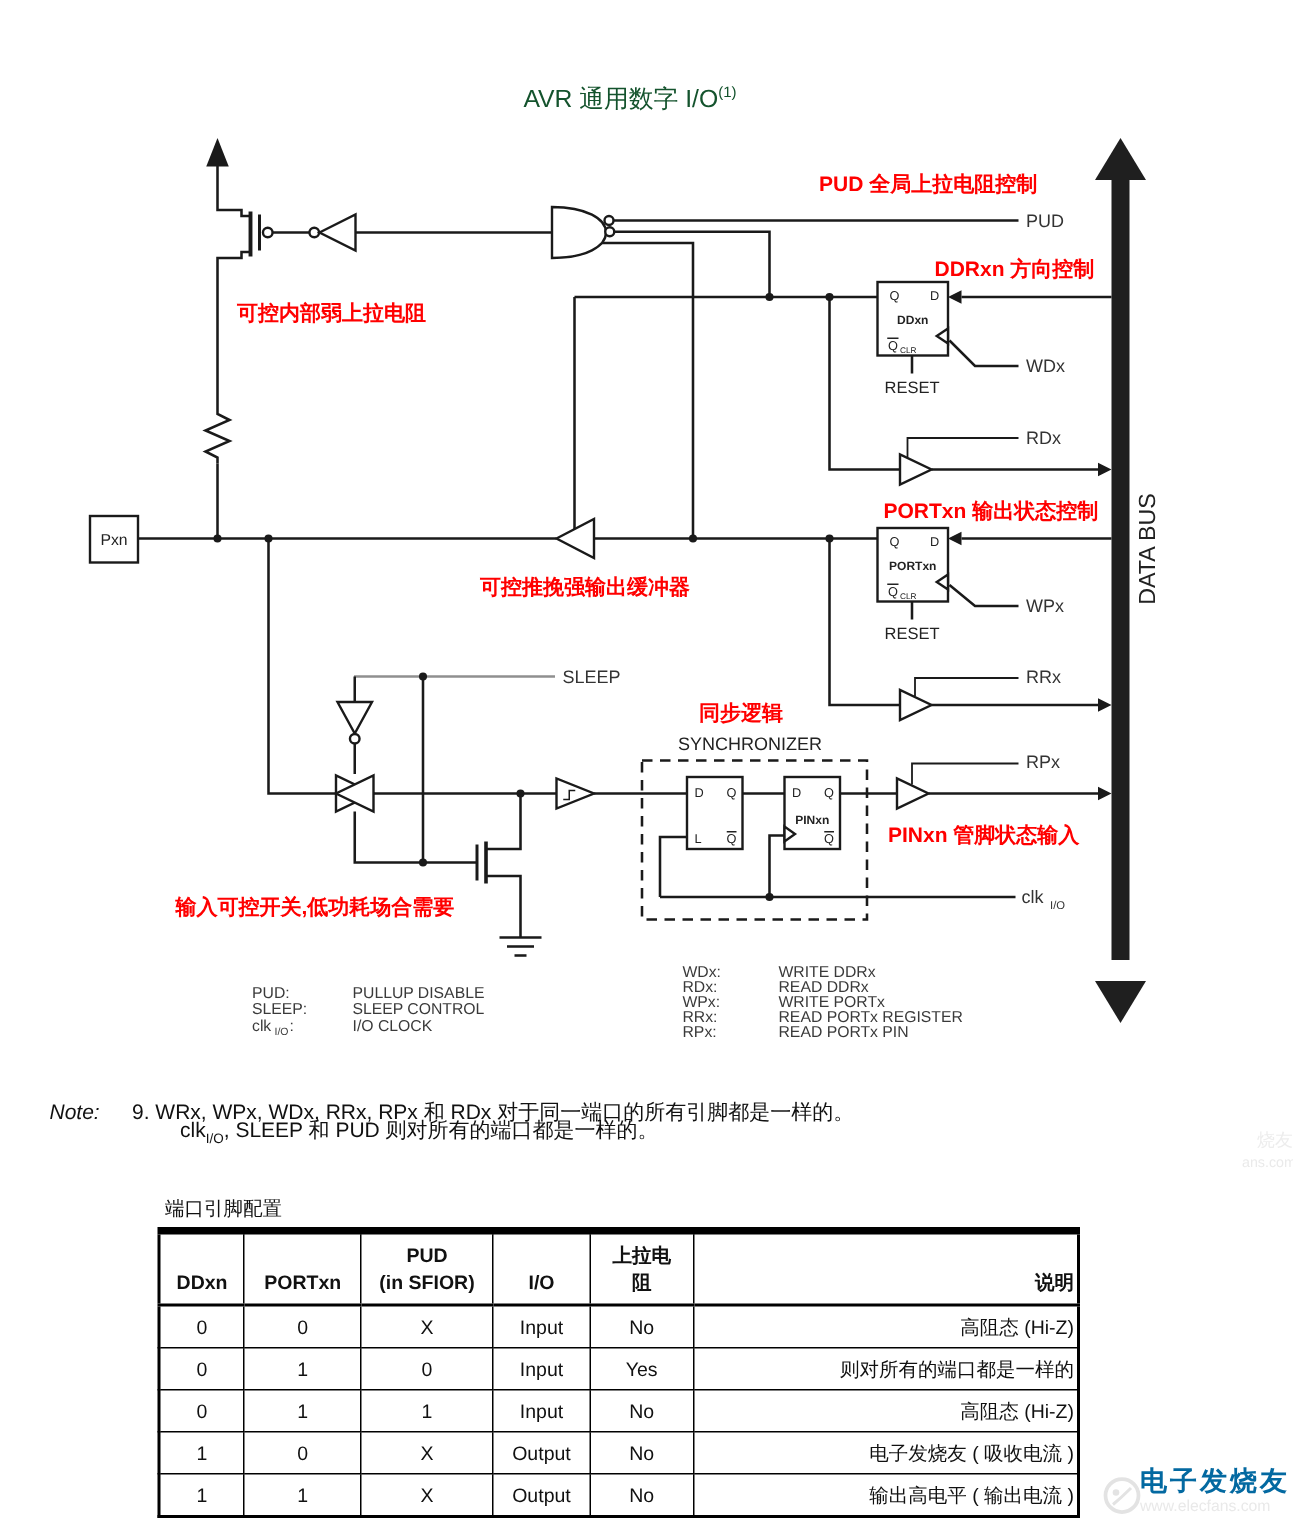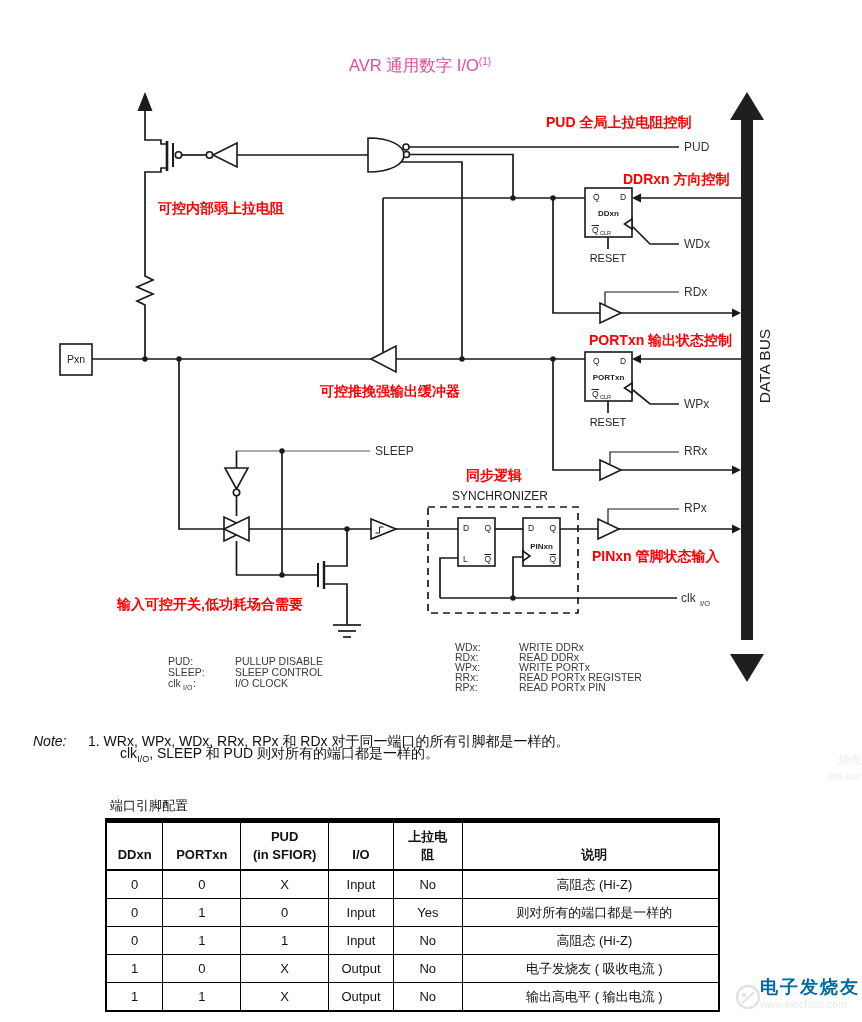--- a/index.html
+++ b/index.html
@@ -1,19 +1,19 @@
 <!DOCTYPE html>
 <html><head>
 <meta charset="utf-8">
 <style>
   html,body{margin:0;padding:0;background:#fff;}
   #stage{position:relative;width:862px;height:1022px;background:#ffffff;overflow:hidden;
          font-family:"Liberation Sans","DejaVu Sans",sans-serif;}
   #page-title{position:absolute;left:0;top:55px;width:840px;text-align:center;
-              font-size:16.5px;color:#ec4899;}
+              font-size:16.5px;color:#14532d;}
   #page-title sup{font-size:10px;}
   svg text{font-family:"Liberation Sans","DejaVu Sans",sans-serif;fill:#222;}
   .wire{stroke:#1a1a1a;stroke-width:1.7;fill:none;}
   .wire-thin{stroke:#1a1a1a;stroke-width:1.2;fill:none;}
   .gray-wire{stroke:#8f8f8f;stroke-width:1.7;fill:none;}
   .comp{fill:#ffffff;stroke:#1a1a1a;stroke-width:1.6;}
   .dot{fill:#1a1a1a;}
   .solid{fill:#1a1a1a;stroke:none;}
   .bus{fill:#1f1f1f;}
   .red-label{fill:#ff0000;font-weight:bold;font-size:14px;}
@@ -29,21 +29,21 @@
   #note .nlabel{position:absolute;left:33px;top:0;font-style:italic;}
   #note .nline1{position:absolute;left:88px;top:0;width:720px;}
   #note .nline2{position:absolute;left:120px;top:12px;width:700px;}
   #note sub{font-size:9px;}
   #tbl-title{position:absolute;left:110px;top:797px;font-size:13px;color:#111;}
   #cfg-table{position:absolute;left:105px;top:818px;width:615px;border-collapse:collapse;
              border:2px solid #000;border-top:5px solid #000;font-size:13px;color:#111;}
   #cfg-table th{border:1.2px solid #000;border-bottom:2.5px solid #000;font-weight:bold;
                 vertical-align:bottom;padding:5px 2px 6px 2px;white-space:pre-line;line-height:1.35;}
   #cfg-table td{border:1.2px solid #000;height:27px;text-align:center;padding:0 2px;}
-  #cfg-table th.desc,#cfg-table td.desc{text-align:center;padding-left:10px;}
+  #cfg-table th.desc,#cfg-table td.desc{text-align:right;padding-left:10px;}
   .wm{position:absolute;color:#e6e6e6;}
   #wm-name{left:760px;top:975px;font-size:18px;font-weight:bold;letter-spacing:2px;color:#0369a1;}
   #wm-url{left:760px;top:998px;font-size:10.5px;color:#e9e9e9;}
   #wm-frag1{left:838px;top:752px;font-size:12px;color:#ededed;}
   #wm-frag2{left:828px;top:770px;font-size:9.5px;color:#eaeaea;}
 </style>
 </head>
 <body>
 
 <div id="stage">
@@ -287,21 +287,21 @@
       <text class="leg-v" x="519" y="671">WRITE PORTx</text>
       <text class="leg-k" x="455" y="681">RRx:</text>
       <text class="leg-v" x="519" y="681">READ PORTx REGISTER</text>
       <text class="leg-k" x="455" y="691">RPx:</text>
       <text class="leg-v" x="519" y="691">READ PORTx PIN</text>
     </g>
   </svg>
 
   <div id="note">
     <span class="nlabel">Note:</span>
-    <span class="nline1">1. WRx, WPx, WDx, RRx, RPx 和 RDx 对于同一端口的所有引脚都是一样的。</span>
+    <span class="nline1">9. WRx, WPx, WDx, RRx, RPx 和 RDx 对于同一端口的所有引脚都是一样的。</span>
     <span class="nline2"><span>clk</span><sub>I/O</sub><span>, SLEEP 和 PUD 则对所有的端口都是一样的。</span></span>
   </div>
 
   <div id="tbl-title">端口引脚配置</div>
   <table id="cfg-table">
     <colgroup>
       <col style="width:57px">
         <col style="width:78px">
         <col style="width:88px">
       <col style="width:65px">

